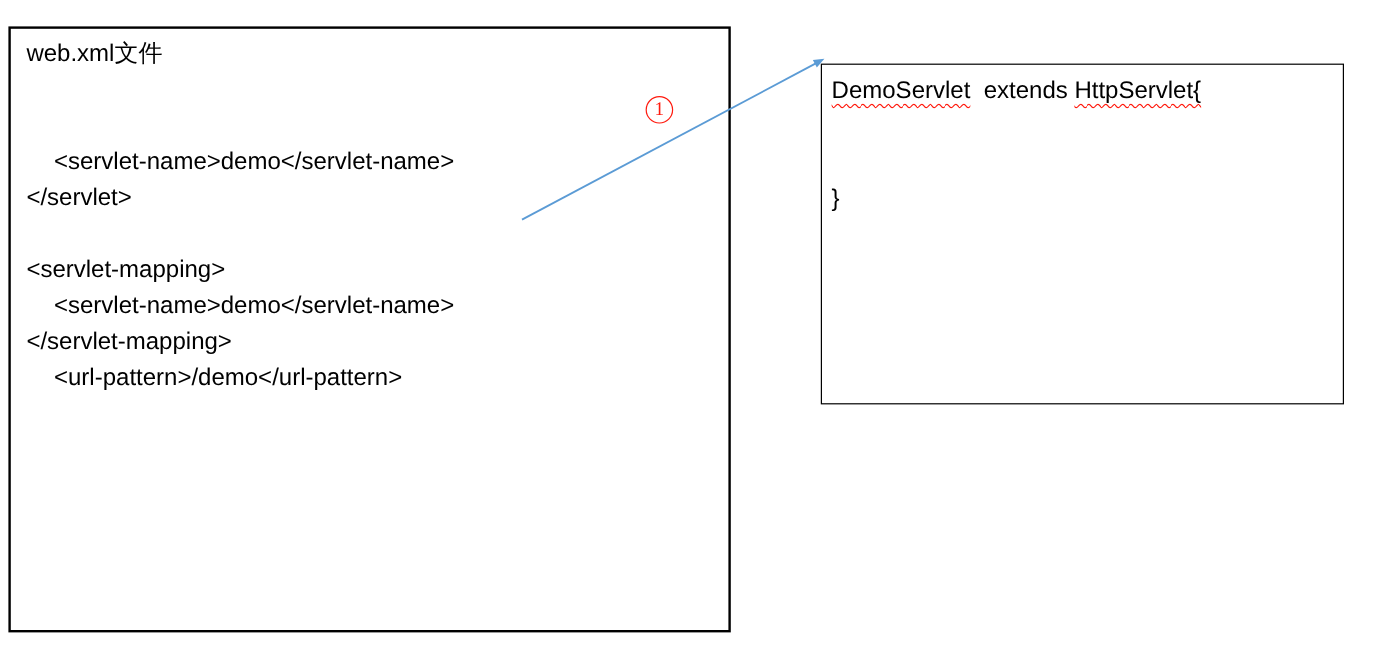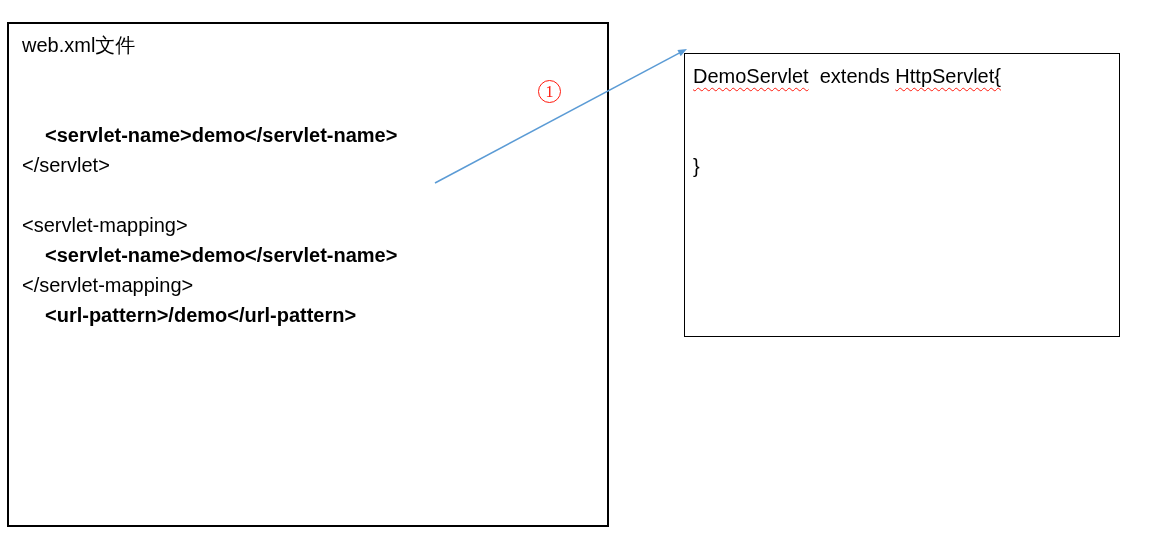--- a/index.html
+++ b/index.html
@@ -36,21 +36,21 @@
     border-width: 1.5px;
     margin-top: 32px;
   }
   #left-box .box-content { padding: 6px 0 0 13px; }
   #right-box .box-content { padding: 7px 0 0 8px; }
   .line {
     height: 30px;
     line-height: 30px;
     white-space: pre;
   }
-  .line.indent { padding-left: 23px; font-weight: bold; }
+  .line.indent { padding-left: 23px; }
   .squiggle {
     text-decoration: underline wavy #ff1a0e;
     text-decoration-thickness: 1px;
     text-underline-offset: 4px;
     text-decoration-skip-ink: none;
   }
   #connector-svg {
     position: absolute;
     left: 0;
     top: 0;

